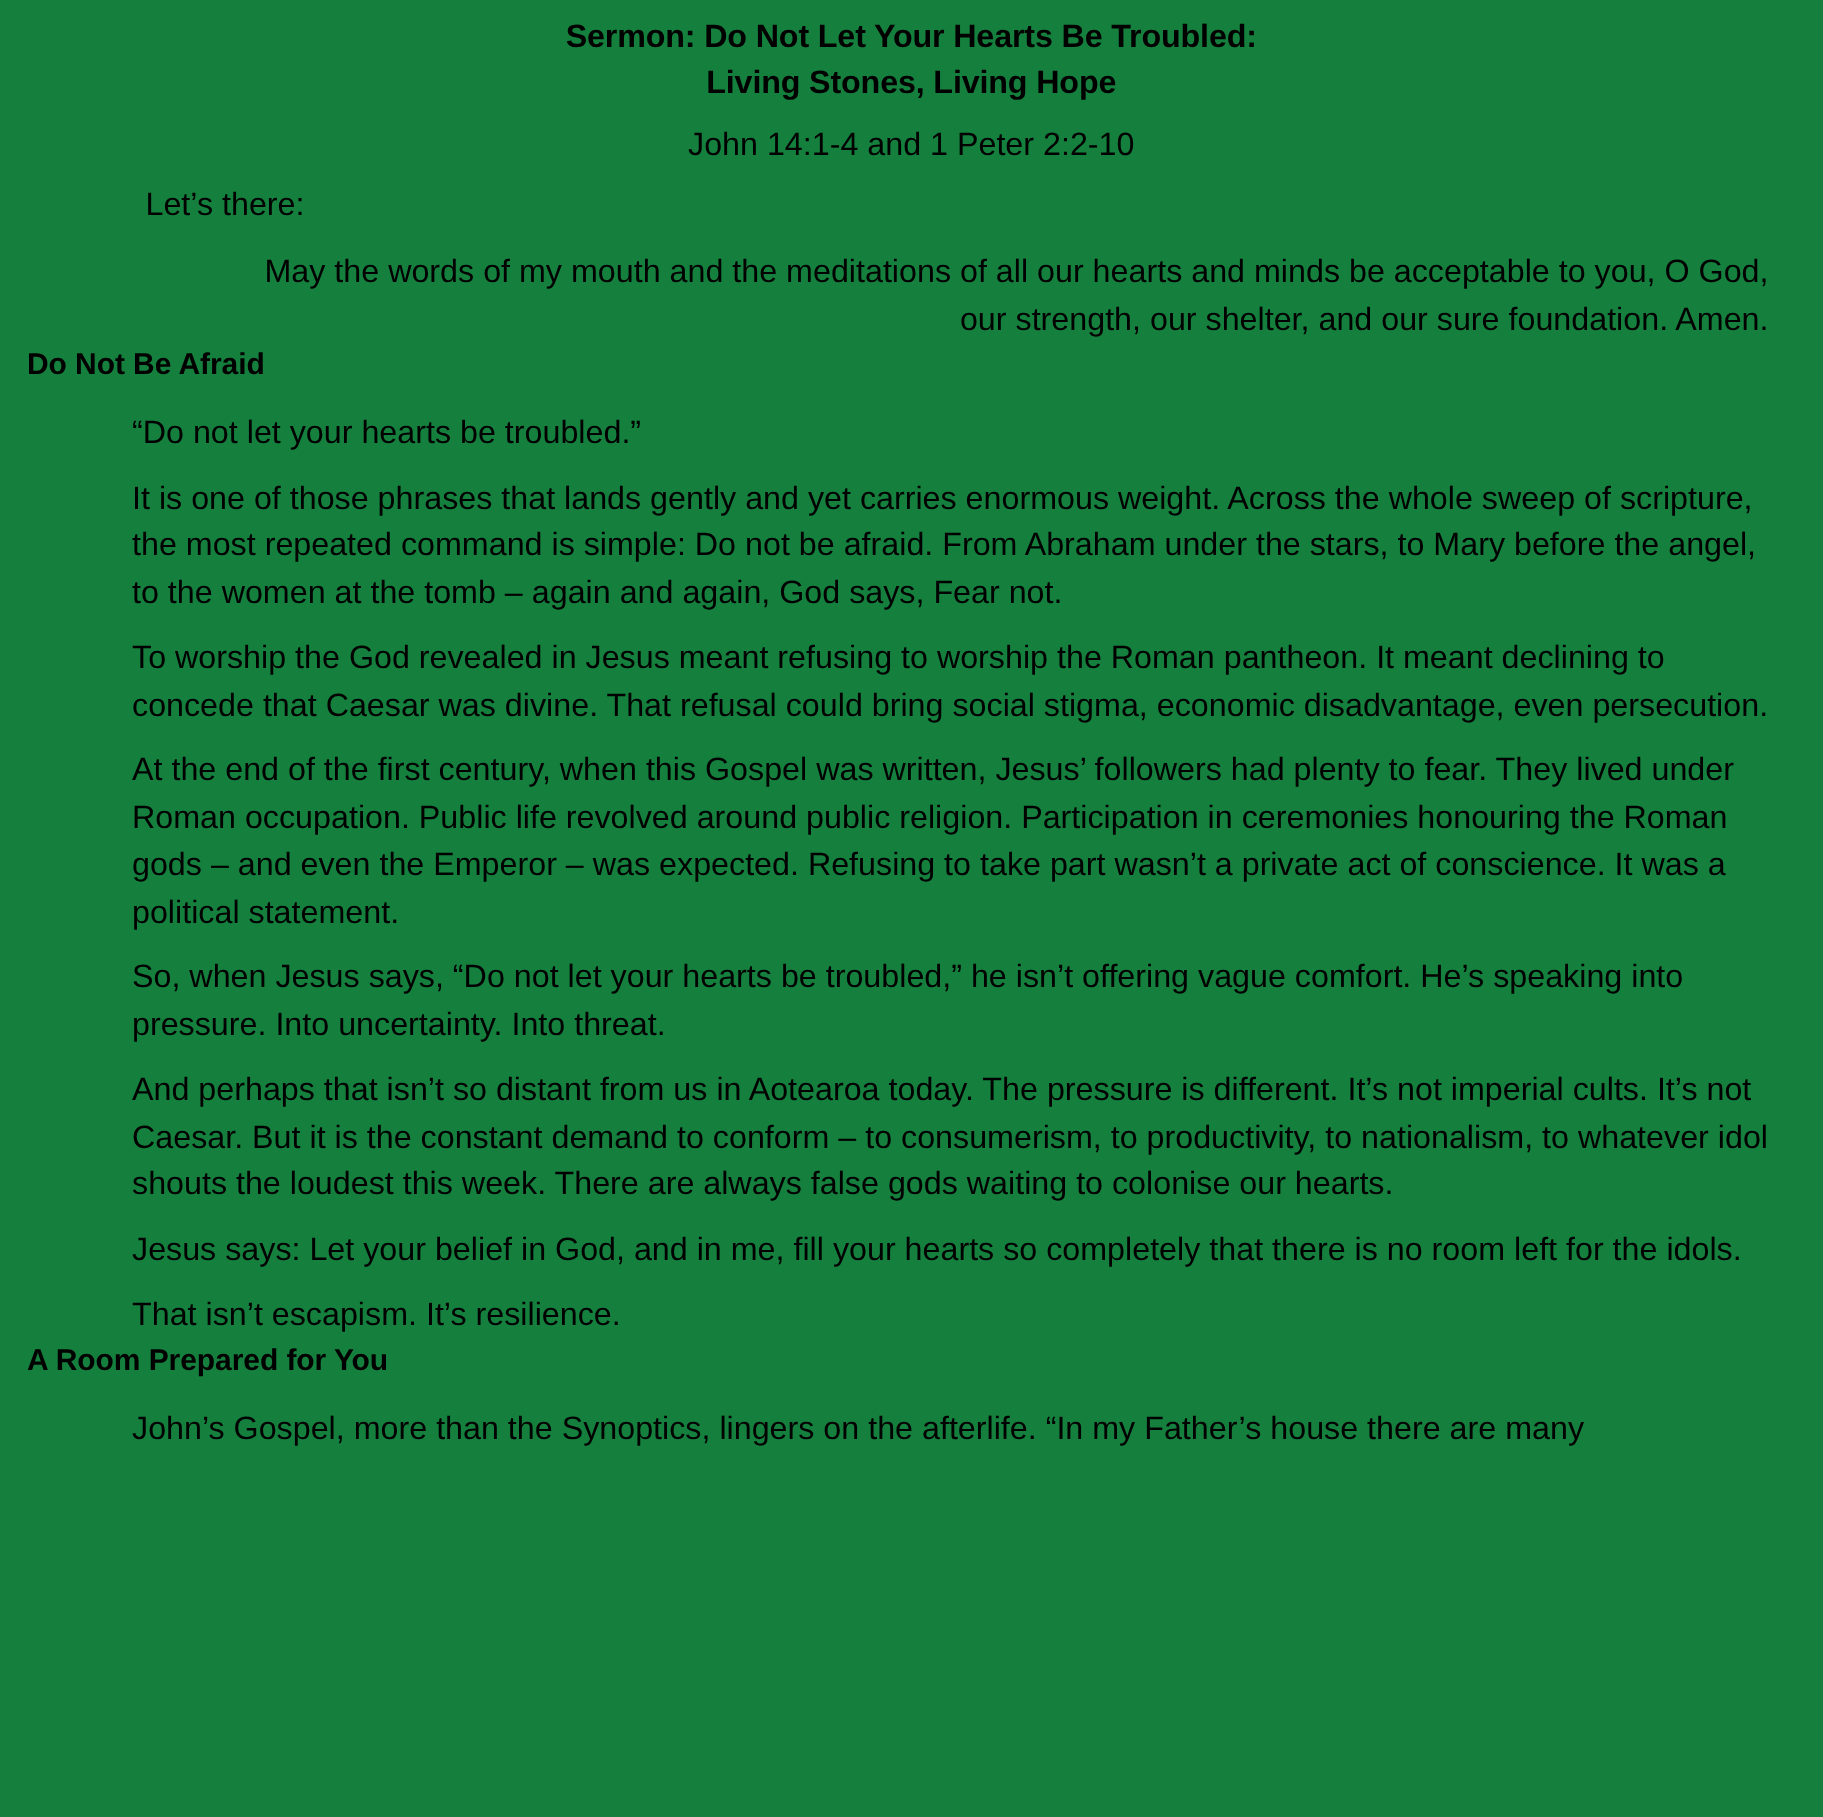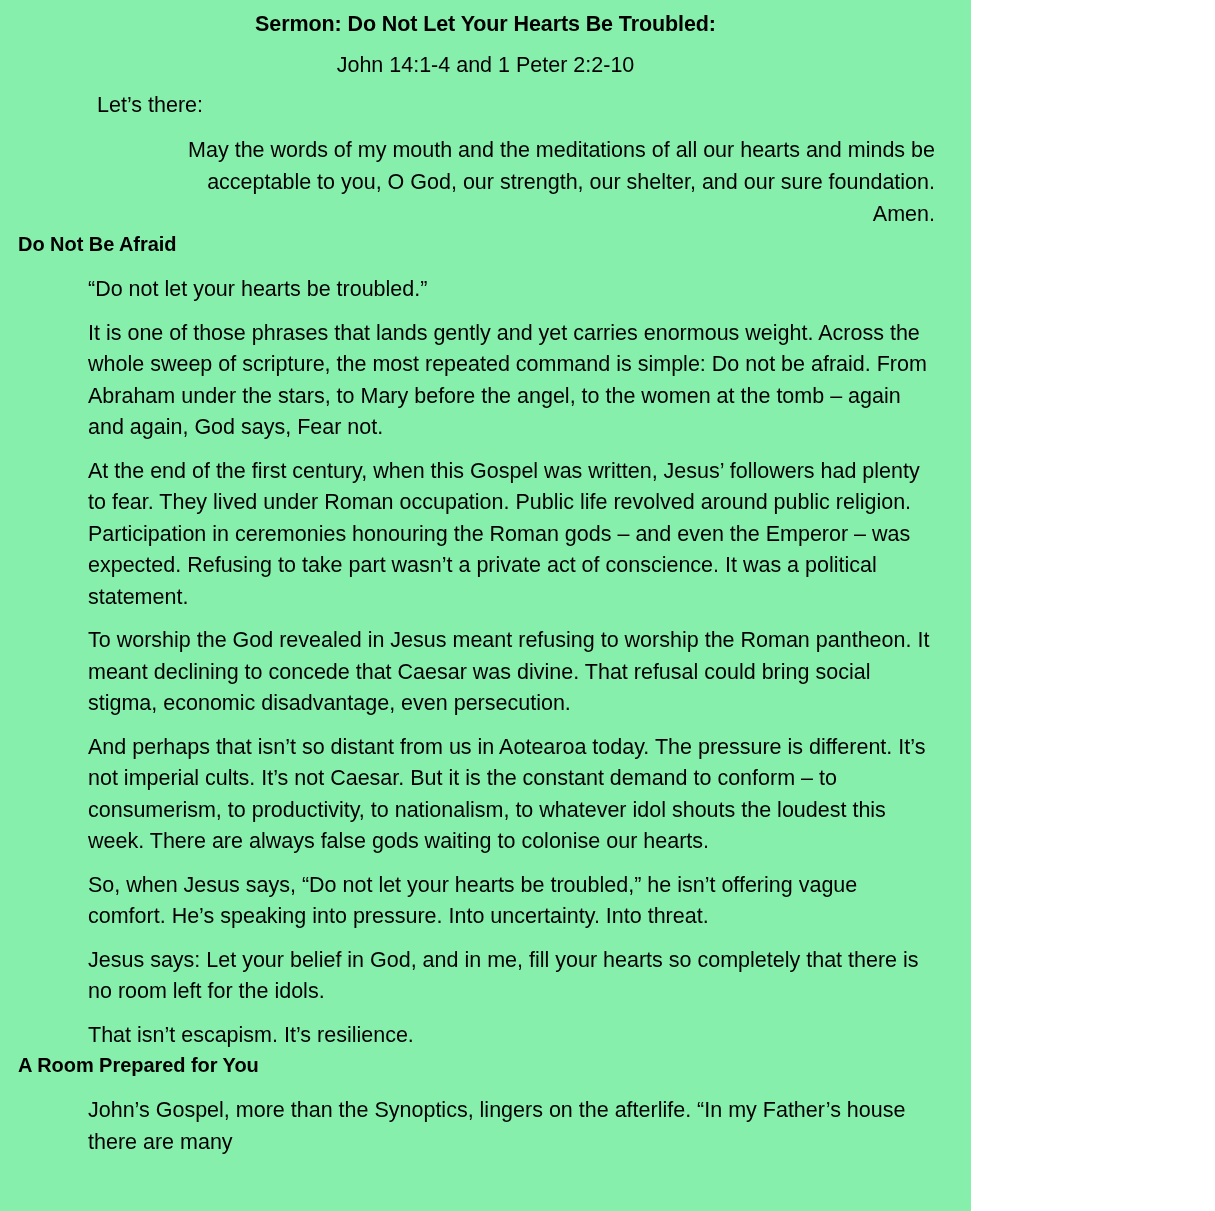--- a/index.html
+++ b/index.html
@@ -10,23 +10,23 @@
   body {
     width: 1215px;
     height: 1211px;
     overflow: hidden;
     font-family: "Liberation Sans", sans-serif;
     color: #000000;
     -webkit-font-smoothing: antialiased;
   }
   .page {
     position: relative;
-    width: 971px;
+    width: 1215px;
     height: 1211px;
-    background: #86efac;
+    background: #15803d;
     overflow: hidden;
   }
 
   
   .title-block {
     padding-top: 9px;
     text-align: center;
   }
   .doc-title-line {
     font-size: 21.5px;
@@ -88,35 +88,36 @@
     height: 0;
   }
 </style>
 </head>
 <body>
 
 <div class="page">
 
   <div class="title-block">
     <div class="doc-title-line">Sermon: Do Not Let Your Hearts Be Troubled:</div>
+    <div class="doc-title-line">Living Stones, Living Hope</div>
     <div class="doc-subtitle">John 14:1-4 and 1 Peter 2:2-10</div>
   </div>
 
   <div class="lead-line">Let’s there:</div>
 
   <div class="prayer-block">May the words of my mouth and the meditations of all our hearts and minds be acceptable to you, O God, our strength, our shelter, and our sure foundation. Amen.</div>
 
   <h2 class="section-heading heading-1-pos">Do Not Be Afraid</h2>
 
   <p class="body-par first-after-heading">“Do not let your hearts be troubled.”</p>
   <p class="body-par par-gap">It is one of those phrases that lands gently and yet carries enormous weight. Across the whole sweep of scripture, the most repeated command is simple: Do not be afraid. From Abraham under the stars, to Mary before the angel, to the women at the tomb – again and again, God says, Fear not.</p>
+  <p class="body-par par-gap">To worship the God revealed in Jesus meant refusing to worship the Roman pantheon. It meant declining to concede that Caesar was divine. That refusal could bring social stigma, economic disadvantage, even persecution.</p>
   <p class="body-par par-gap">At the end of the first century, when this Gospel was written, Jesus’ followers had plenty to fear. They lived under Roman occupation. Public life revolved around public religion. Participation in ceremonies honouring the Roman gods – and even the Emperor – was expected. Refusing to take part wasn’t a private act of conscience. It was a political statement.</p>
-  <p class="body-par par-gap">To worship the God revealed in Jesus meant refusing to worship the Roman pantheon. It meant declining to concede that Caesar was divine. That refusal could bring social stigma, economic disadvantage, even persecution.</p>
+  <p class="body-par par-gap">So, when Jesus says, “Do not let your hearts be troubled,” he isn’t offering vague comfort. He’s speaking into pressure. Into uncertainty. Into threat.</p>
   <p class="body-par par-gap">And perhaps that isn’t so distant from us in Aotearoa today. The pressure is different. It’s not imperial cults. It’s not Caesar. But it is the constant demand to conform – to consumerism, to productivity, to nationalism, to whatever idol shouts the loudest this week. There are always false gods waiting to colonise our hearts.</p>
-  <p class="body-par par-gap">So, when Jesus says, “Do not let your hearts be troubled,” he isn’t offering vague comfort. He’s speaking into pressure. Into uncertainty. Into threat.</p>
   <p class="body-par par-gap">Jesus says: Let your belief in God, and in me, fill your hearts so completely that there is no room left for the idols.</p>
   <p class="body-par par-gap">That isn’t escapism. It’s resilience.</p>
 
   <h2 class="section-heading heading-2-pos">A Room Prepared for You</h2>
 
   <p class="body-par first-after-heading">John’s Gospel, more than the Synoptics, lingers on the afterlife. “In my Father’s house there are many</p>
 
   <div class="clip-bottom"></div>
 </div>
 

